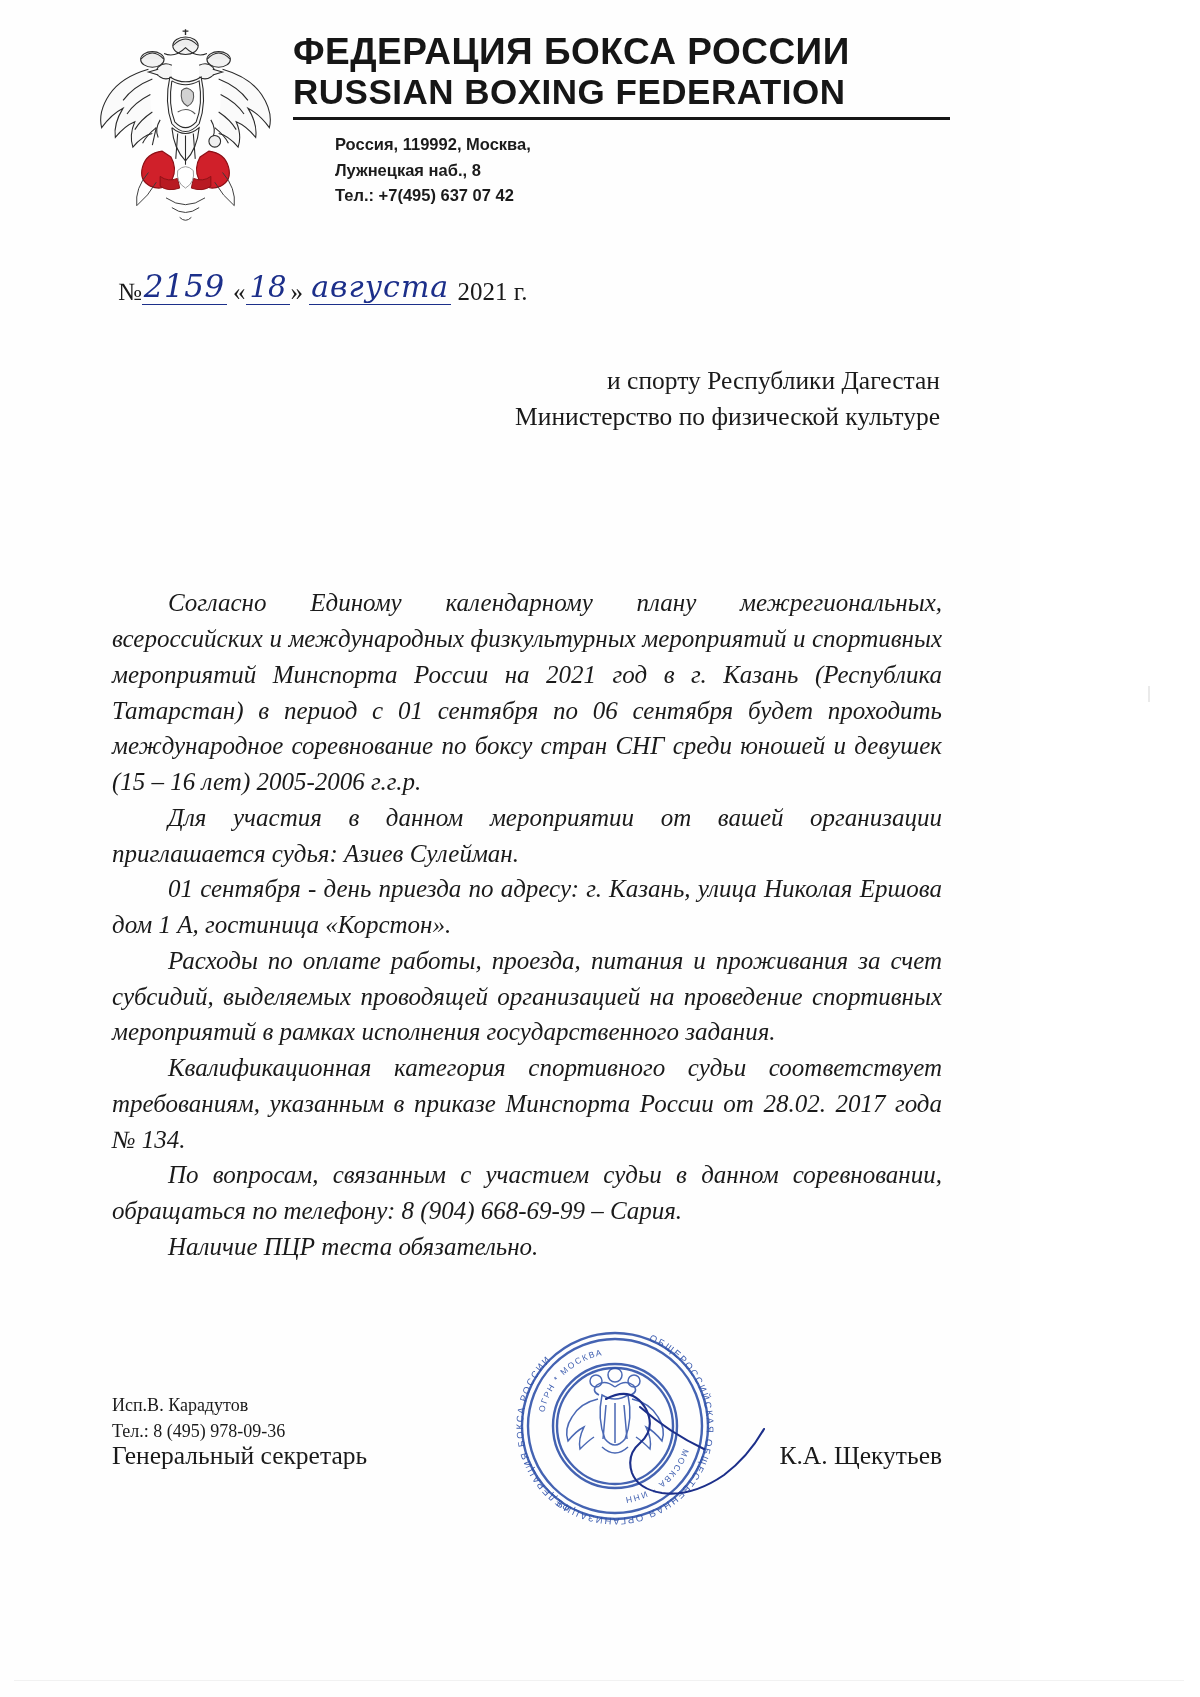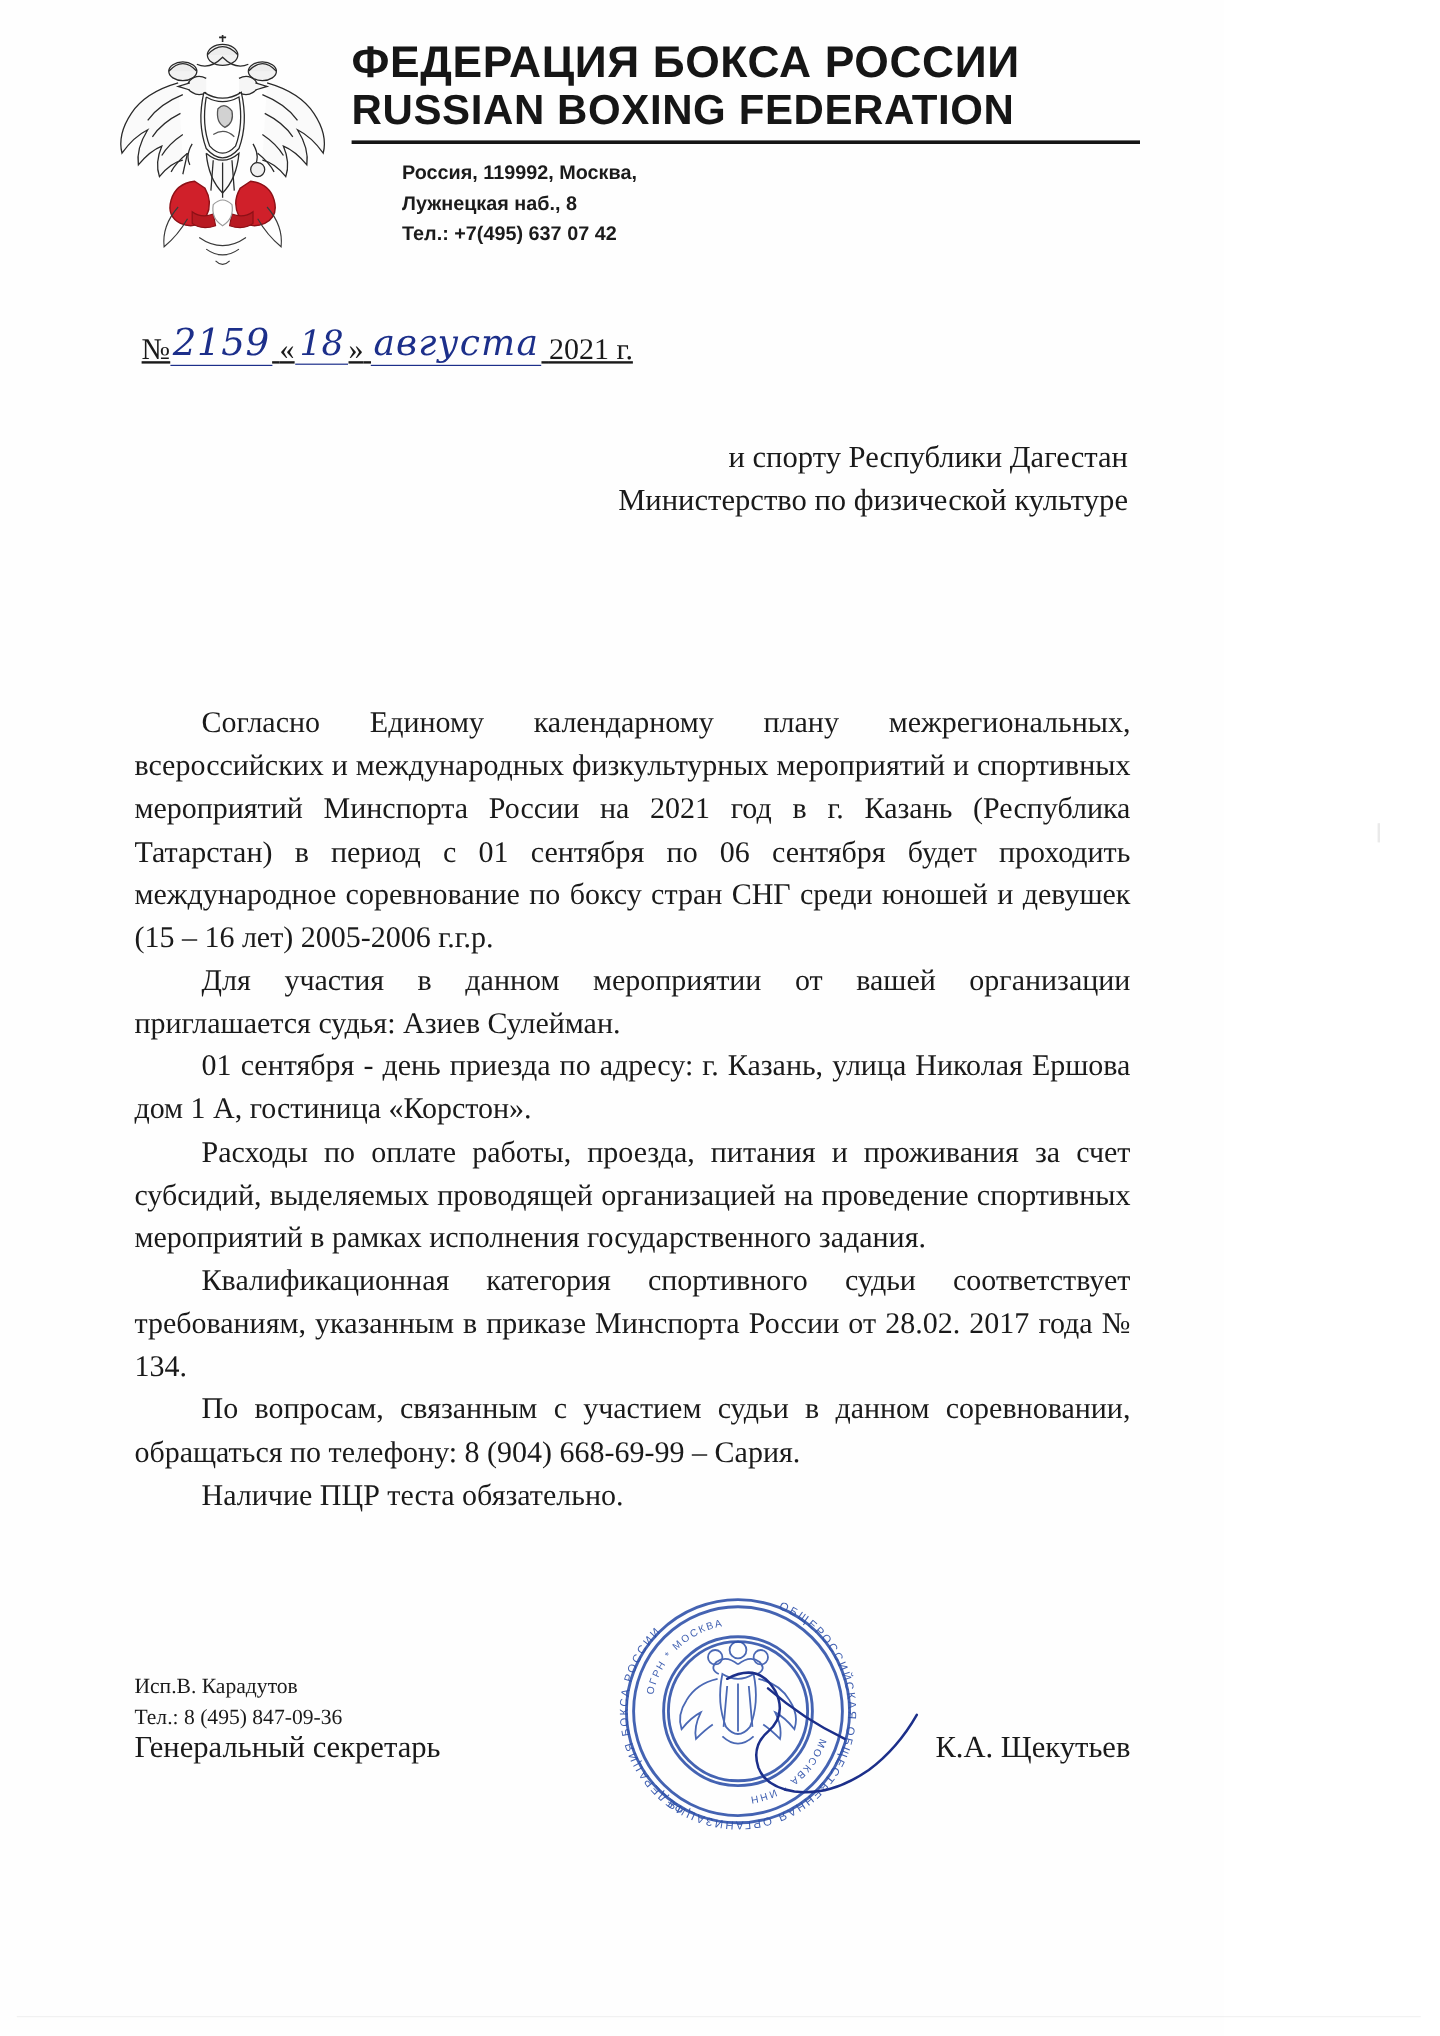--- a/index.html
+++ b/index.html
@@ -76,21 +76,20 @@
   .addr-col.right { padding-left: 42px; }
 
   
   .refline {
     position: relative;
     margin: 30px 0 0 118px;
     font-family: "Liberation Serif", serif;
     font-size: 25px;
     height: 44px;
     white-space: nowrap;
-    text-decoration: underline;
   }
   .refline .lbl { font-size: 25px; }
   .hand {
     font-family: "DejaVu Serif", serif;
     font-style: italic;
     color: #1c2f8a;
     font-size: 30px;
     position: relative;
     top: -3px;
   }
@@ -110,20 +109,21 @@
     font-size: 25.5px;
     line-height: 1.42;
   }
 
   
   .body-text {
     margin: 150px 78px 0 112px;
     font-size: 25px;
     line-height: 1.43;
     text-align: justify;
+    font-style: italic;
   }
   .body-text p {
     margin: 0;
     text-indent: 56px;
   }
 
   
   .sign-block {
     position: relative;
     margin: 118px 0 0 0;
@@ -317,18 +317,18 @@
         <path d="M40 34 q30 26 64 42"></path>
       </g>
     </svg>
 
     <div class="sign-title">Генеральный секретарь</div>
     <div class="sign-name">К.А. Щекутьев</div>
   </div>
 
   <div class="footer">
     <div>Исп.В. Карадутов</div>
-    <div>Тел.: 8 (495) 847-09-36</div>
+    <div>Тел.: 8 (495) 978-09-36</div>
   </div>
 
   <div class="scan-mark" style="left:1148px;top:686px;width:2px;height:16px;opacity:.55;"></div>
   <div class="scan-mark" style="left:14px;top:1680px;width:1170px;height:1px;opacity:.35;"></div>
 </div>
 
 </body></html>

